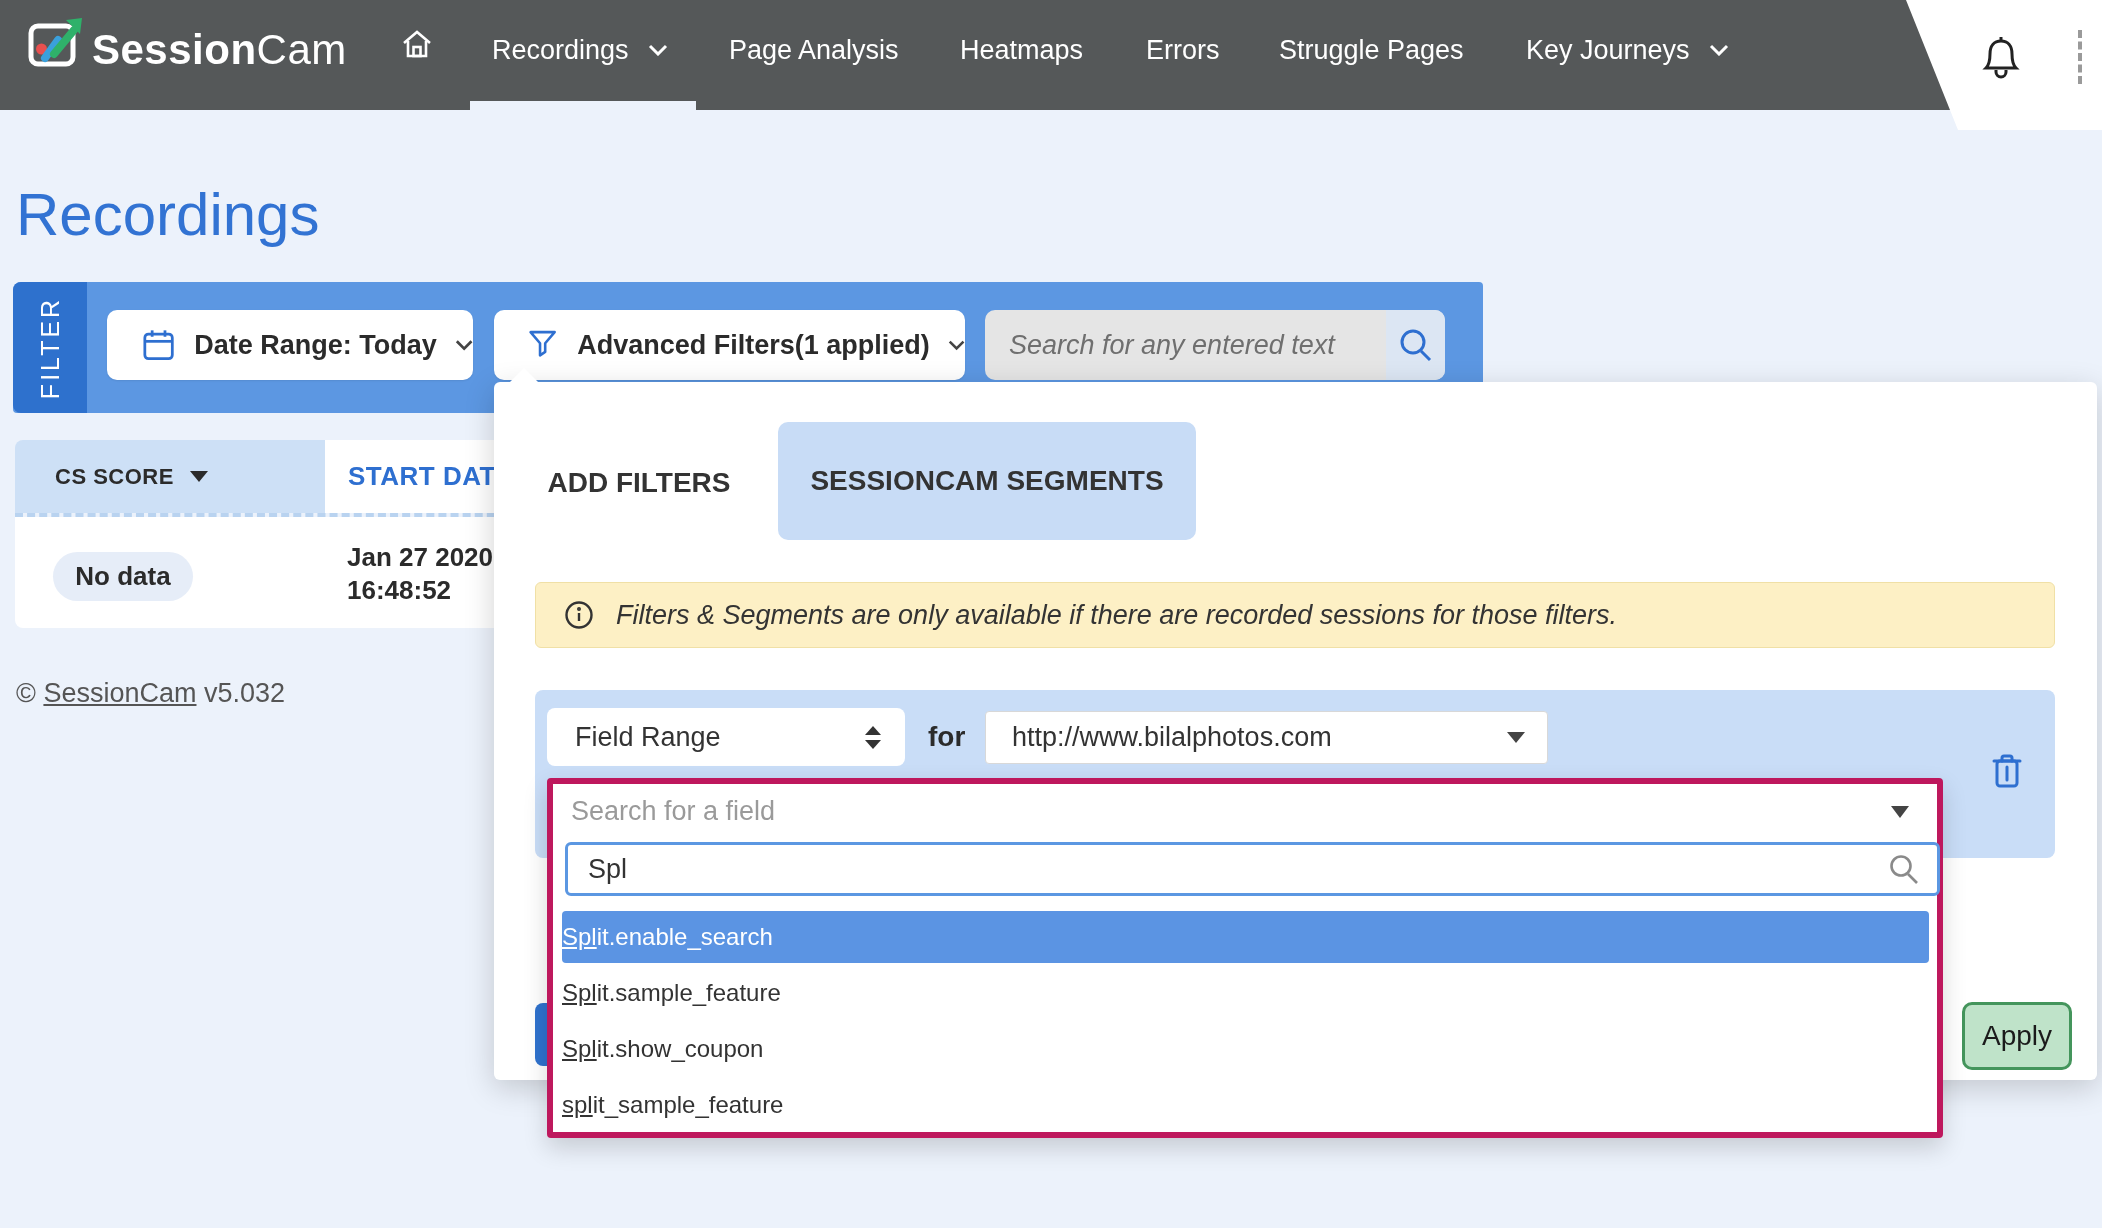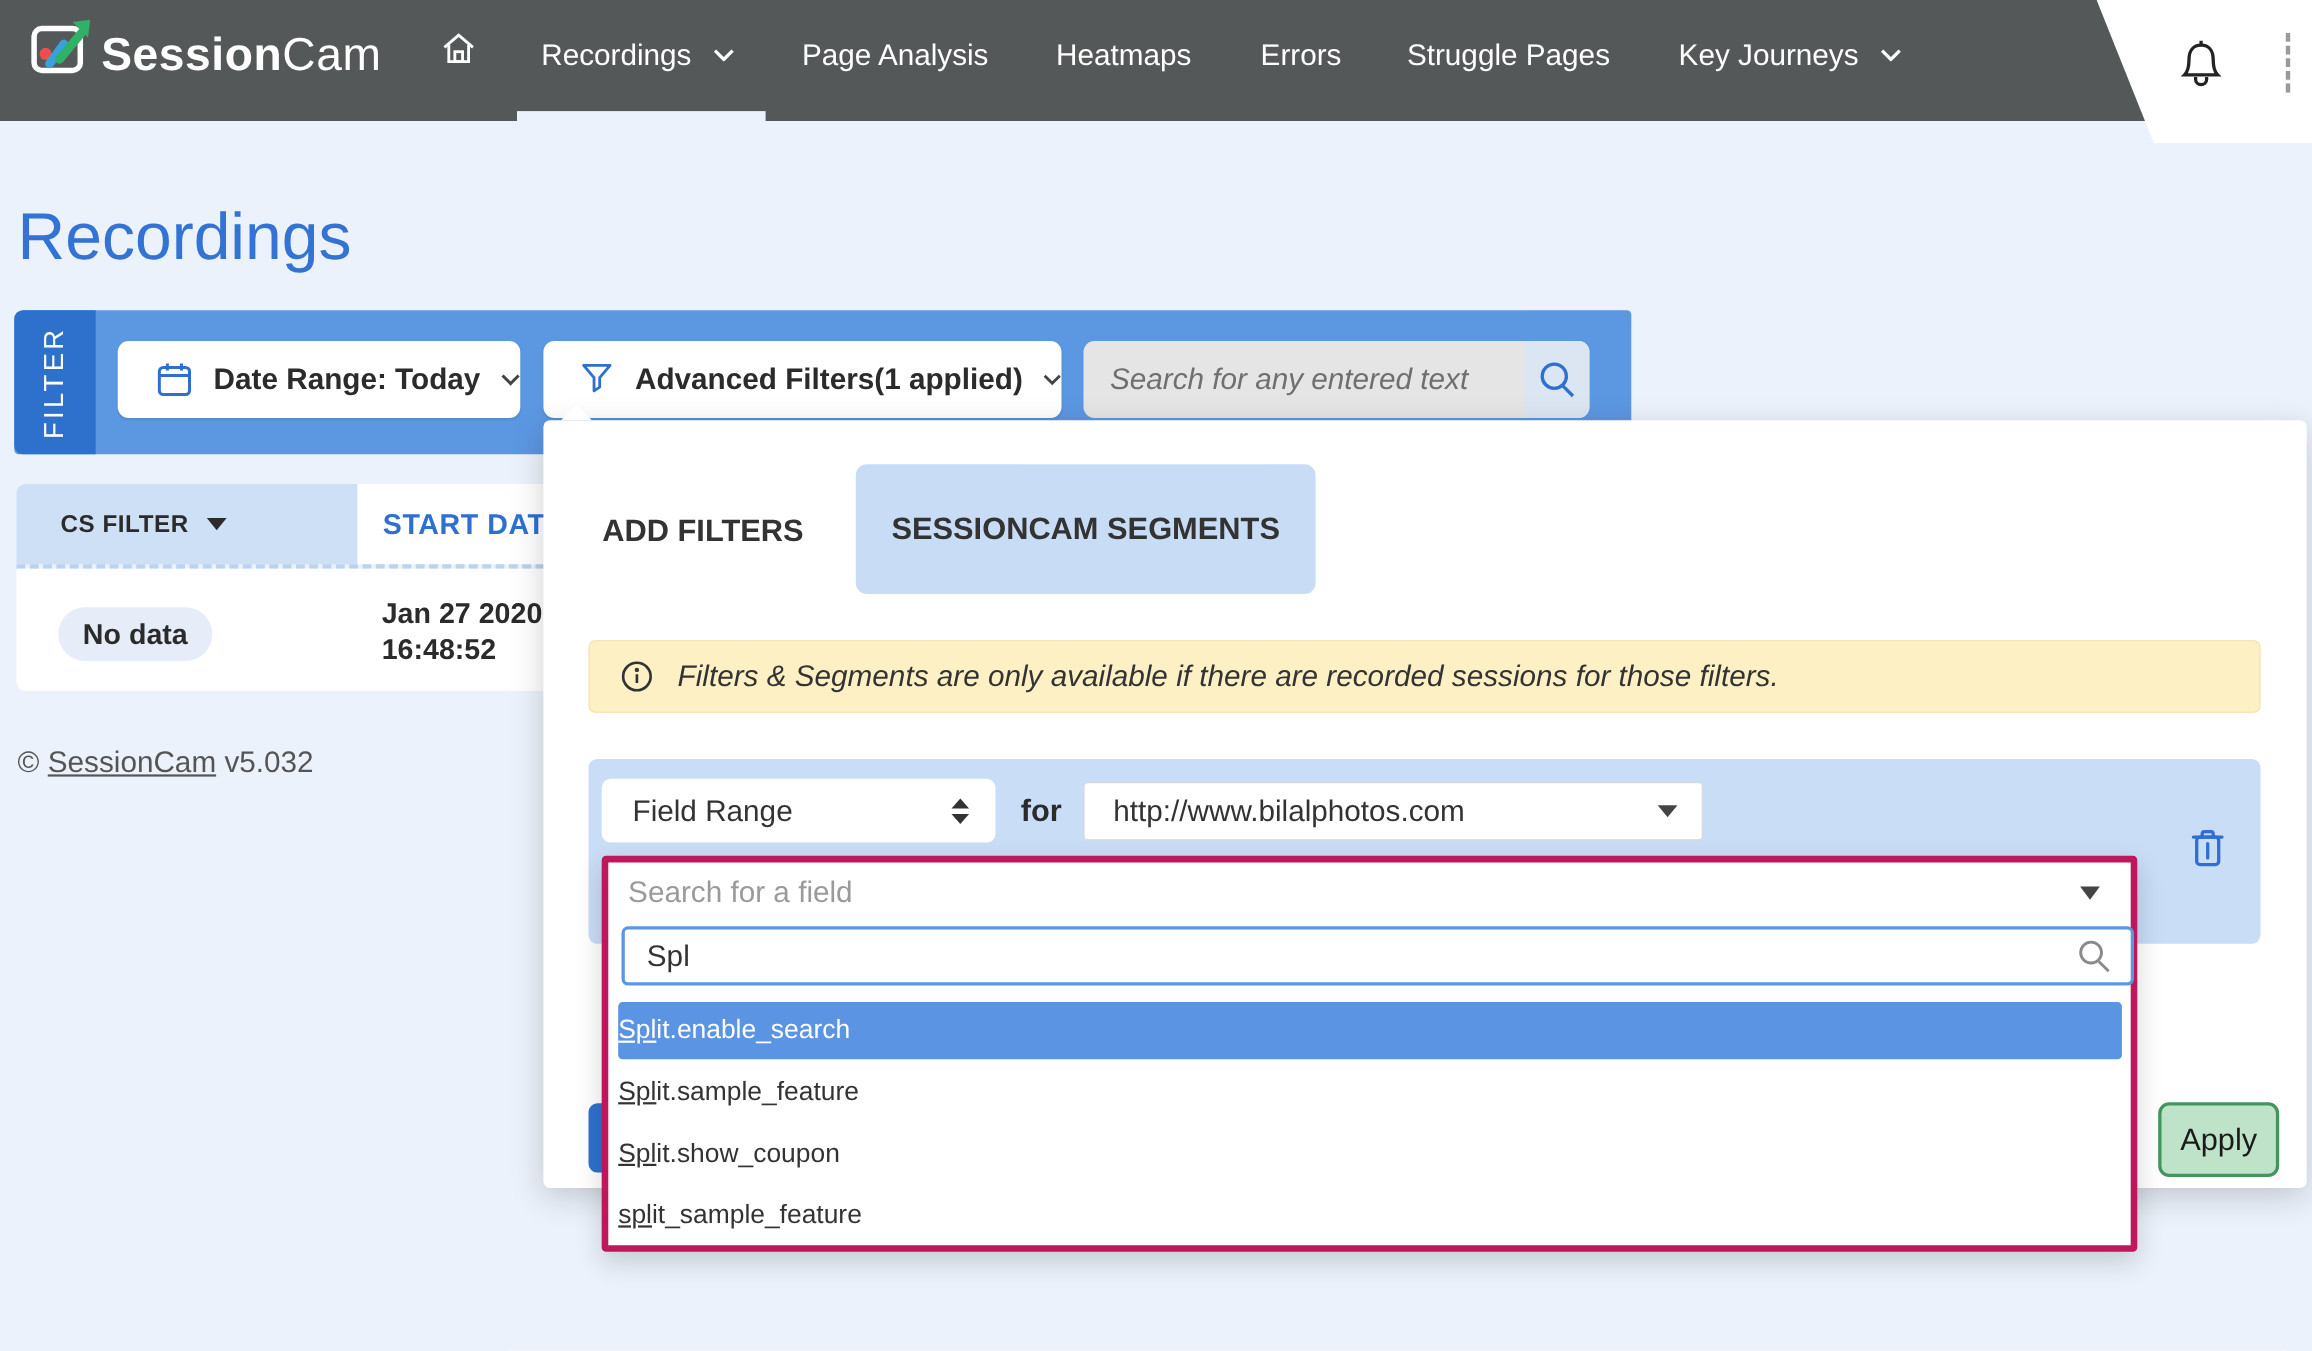--- a/index.html
+++ b/index.html
@@ -177,21 +177,21 @@
       <div class="search-btn">
         <svg width="38" height="38" viewBox="0 0 38 38" fill="none" stroke="#2e6fd0" stroke-width="3">
           <circle cx="16" cy="16" r="11"></circle>
           <line x1="24" y1="25" x2="33" y2="34"></line>
         </svg>
       </div>
     </div>
   </div>
 
   <div class="th-cs">
-    <span class="t">CS FILTER</span>
+    <span class="t">CS SCORE</span>
     <span class="tri-down"></span>
   </div>
   <div class="th-sd">
     <span class="t">START DATE</span>
   </div>
   <div class="dash-sep"></div>
   <div class="data-row">
     <div class="pill">No data</div>
     <div class="date-cell">
       <div>Jan 27 2020,</div>

